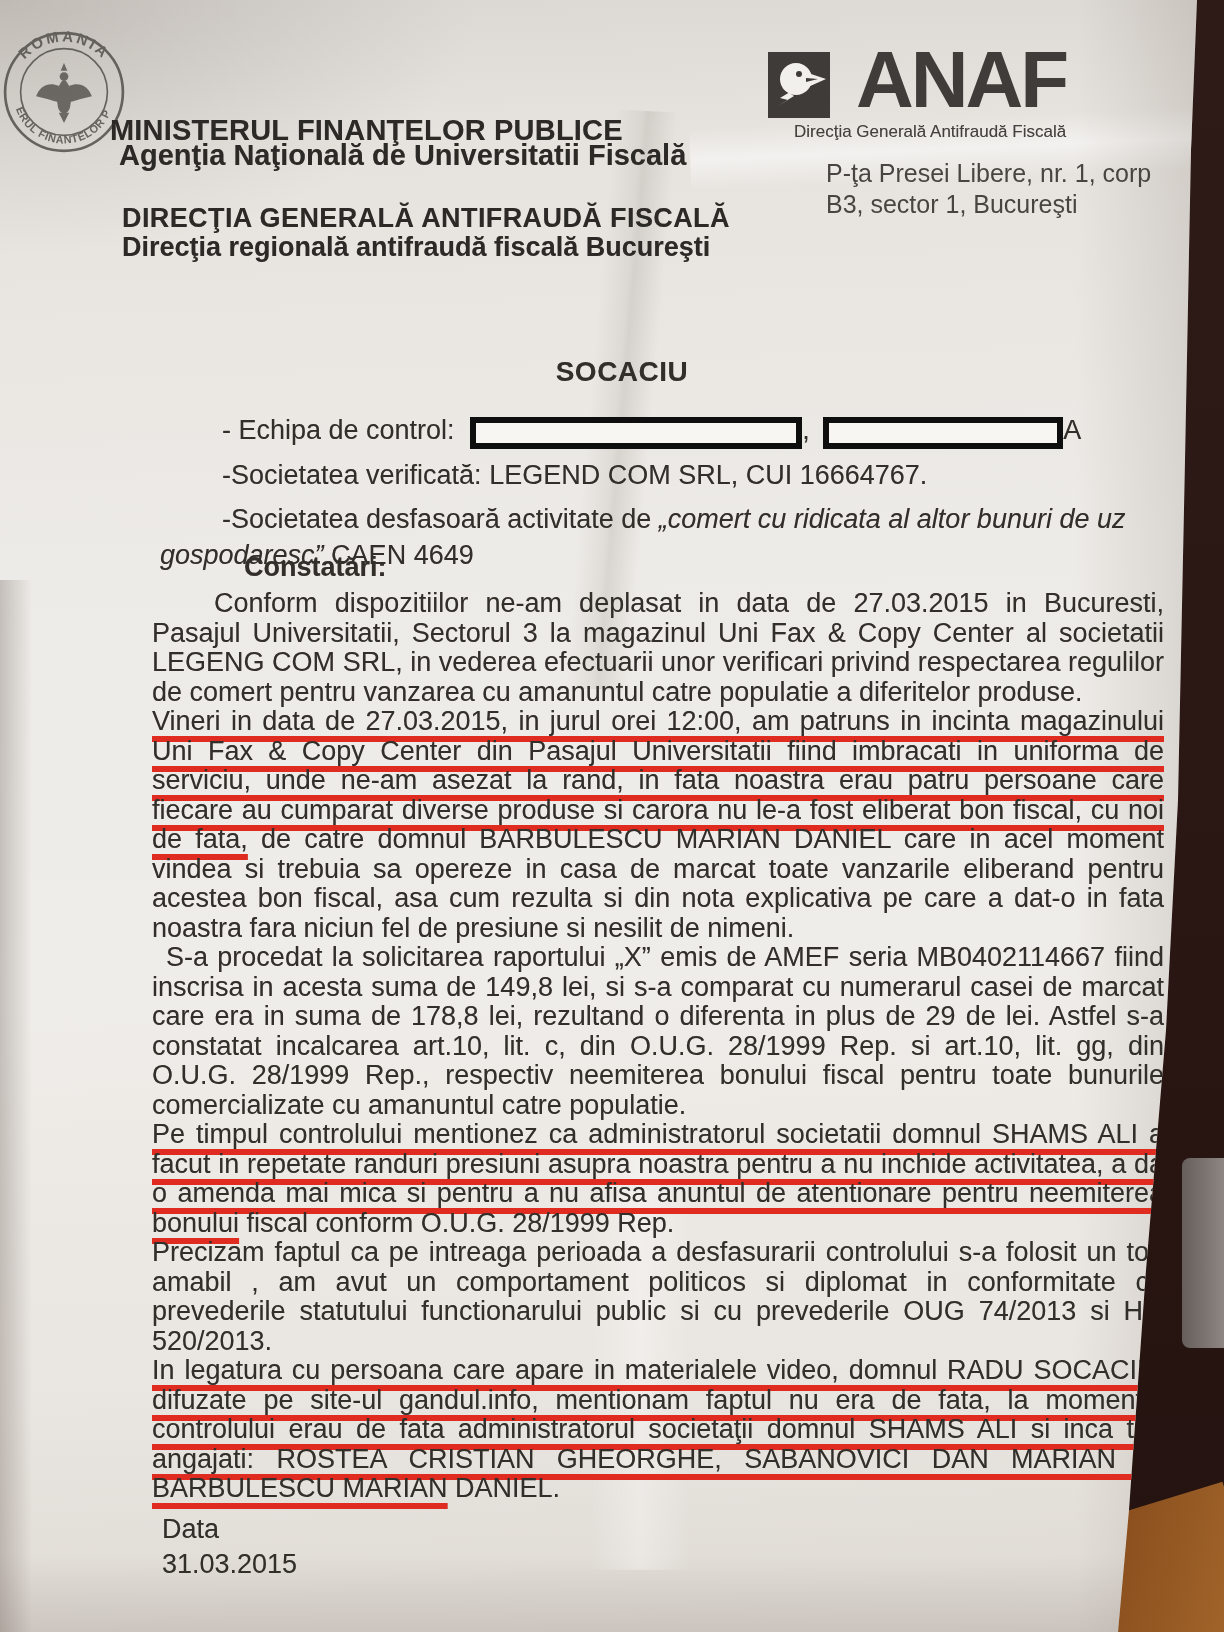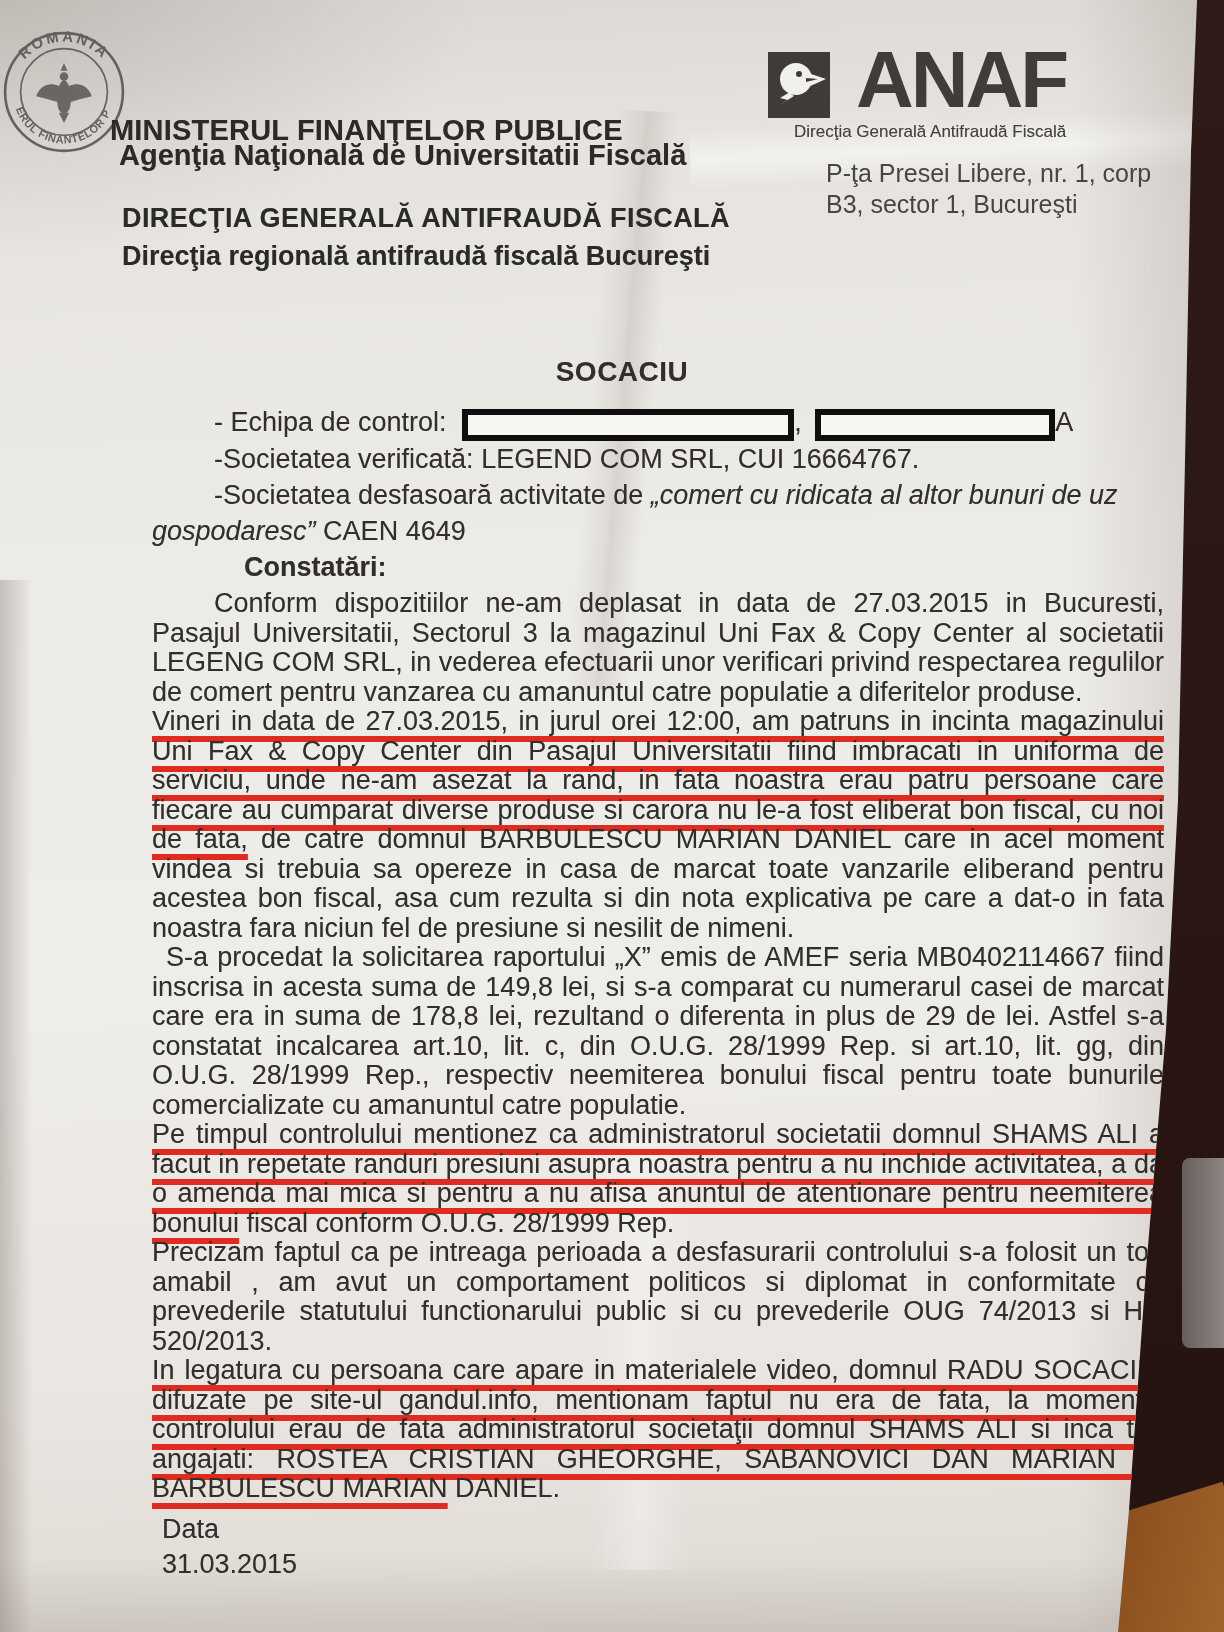--- a/index.html
+++ b/index.html
@@ -26,31 +26,31 @@
     background:linear-gradient(180deg,transparent,rgba(255,255,255,.5),transparent);}
   .sh-leftband{left:0;top:580px;width:32px;height:1052px;background:linear-gradient(90deg,rgba(90,75,68,.28),transparent);}
   .sh-rightband{left:1075px;top:0;width:130px;height:1632px;background:linear-gradient(90deg,transparent,rgba(105,88,80,.18));}
   .sh-bottom{left:0;top:1556px;width:1205px;height:76px;background:linear-gradient(180deg,transparent,rgba(100,85,75,.16));}
   .sh-midlight{left:590px;top:1140px;width:100px;height:430px;background:linear-gradient(90deg,transparent,rgba(255,255,255,.32),transparent);}
   
   .seal{position:absolute;left:2px;top:30px;width:124px;height:124px;opacity:.88;}
   .h-ministry{position:absolute;left:110px;top:66px;font-size:29px;font-weight:bold;letter-spacing:.2px;color:#2c2a27;margin-top:48px;}
   .h-agency{position:absolute;left:119px;top:139px;font-size:29px;font-weight:bold;color:#2c2a27;}
   .h-dir{position:absolute;left:122px;top:203px;font-size:27px;font-weight:bold;letter-spacing:.4px;color:#2c2a27;}
-  .h-reg{position:absolute;left:122px;top:241px;font-size:27px;font-weight:bold;color:#2c2a27;}
+  .h-reg{position:absolute;left:122px;top:232px;font-size:27px;font-weight:bold;color:#2c2a27;}
   .anaf{position:absolute;left:768px;top:40px;width:430px;}
   .anaf-row{display:flex;align-items:flex-start;gap:20px;}
   .anaf-icon{width:62px;height:66px;margin-top:12px;flex:0 0 auto;}
   .anaf-word{font-size:80px;font-weight:900;letter-spacing:-3px;line-height:1;color:#403c39;margin-left:6px;}
   .anaf-sub{font-size:17px;color:#45413e;margin:2px 0 0 26px;}
   .anaf-addr{font-size:25px;color:#3b3834;margin:16px 0 0 58px;line-height:31px;opacity:.92;}
   
   .title{position:absolute;left:152px;top:356px;width:940px;text-align:center;font-weight:bold;font-size:28px;letter-spacing:.5px;}
   .intro{position:absolute;left:152px;top:404px;width:1012px;font-size:27px;line-height:36px;}
-  .intro p{margin:0;text-indent:62px;}
+  .intro p{margin:8px;text-indent:62px;}
   .redact{display:inline-block;vertical-align:-10px;background:#f7f6f3;border:6px solid #0e0e0e;height:32px;}
   .redact.b1{width:332px;margin-left:8px;}
   .redact.b2{width:240px;margin-left:6px;}
   .italic{font-style:italic;}
   .findings{position:absolute;left:204px;top:552px;font-size:27px;font-weight:bold;margin-left:40px;}
   .bodytext{position:absolute;left:152px;top:589px;width:1012px;font-size:27px;line-height:29.5px;text-align:justify;}
   .para{margin:0;}
   .indent-lg{text-indent:62px;}
   .indent-sm{text-indent:14px;}
   .seg-redline{text-decoration:underline;text-decoration-color:#e02b20;text-decoration-thickness:5.5px;

